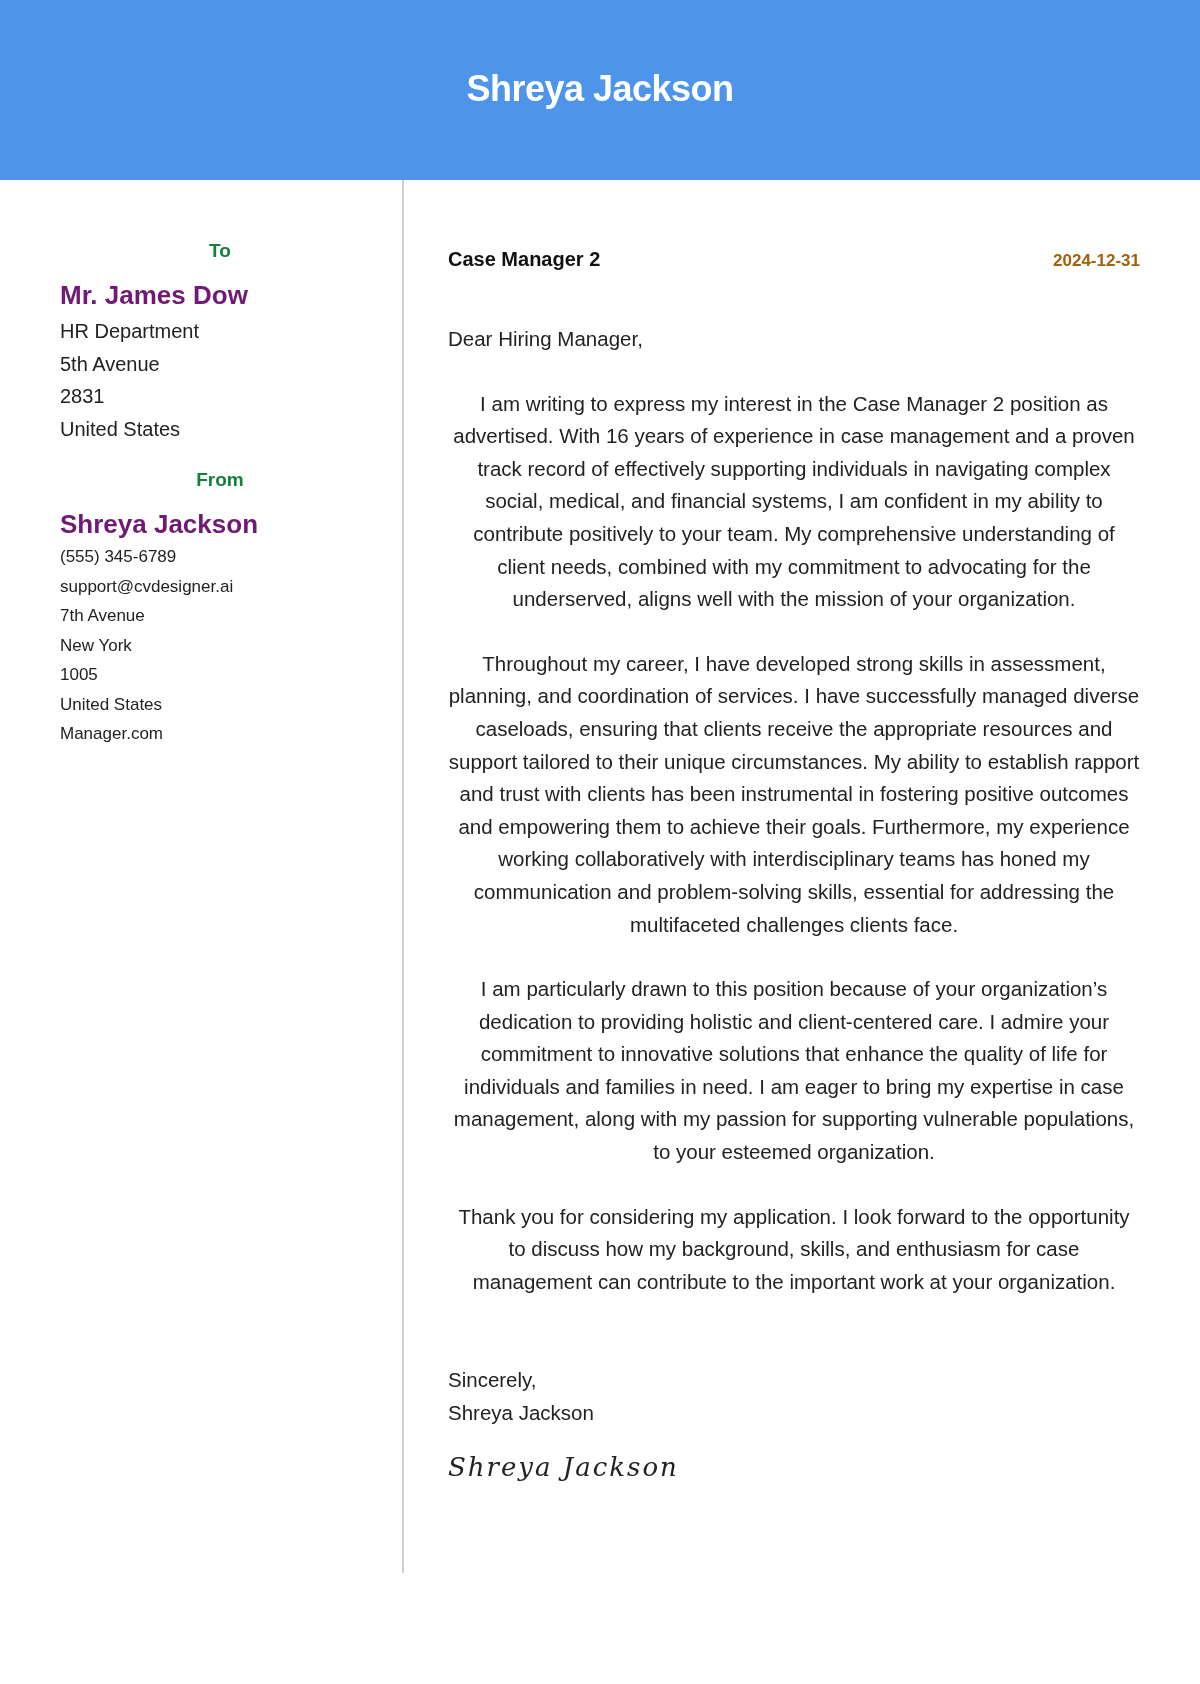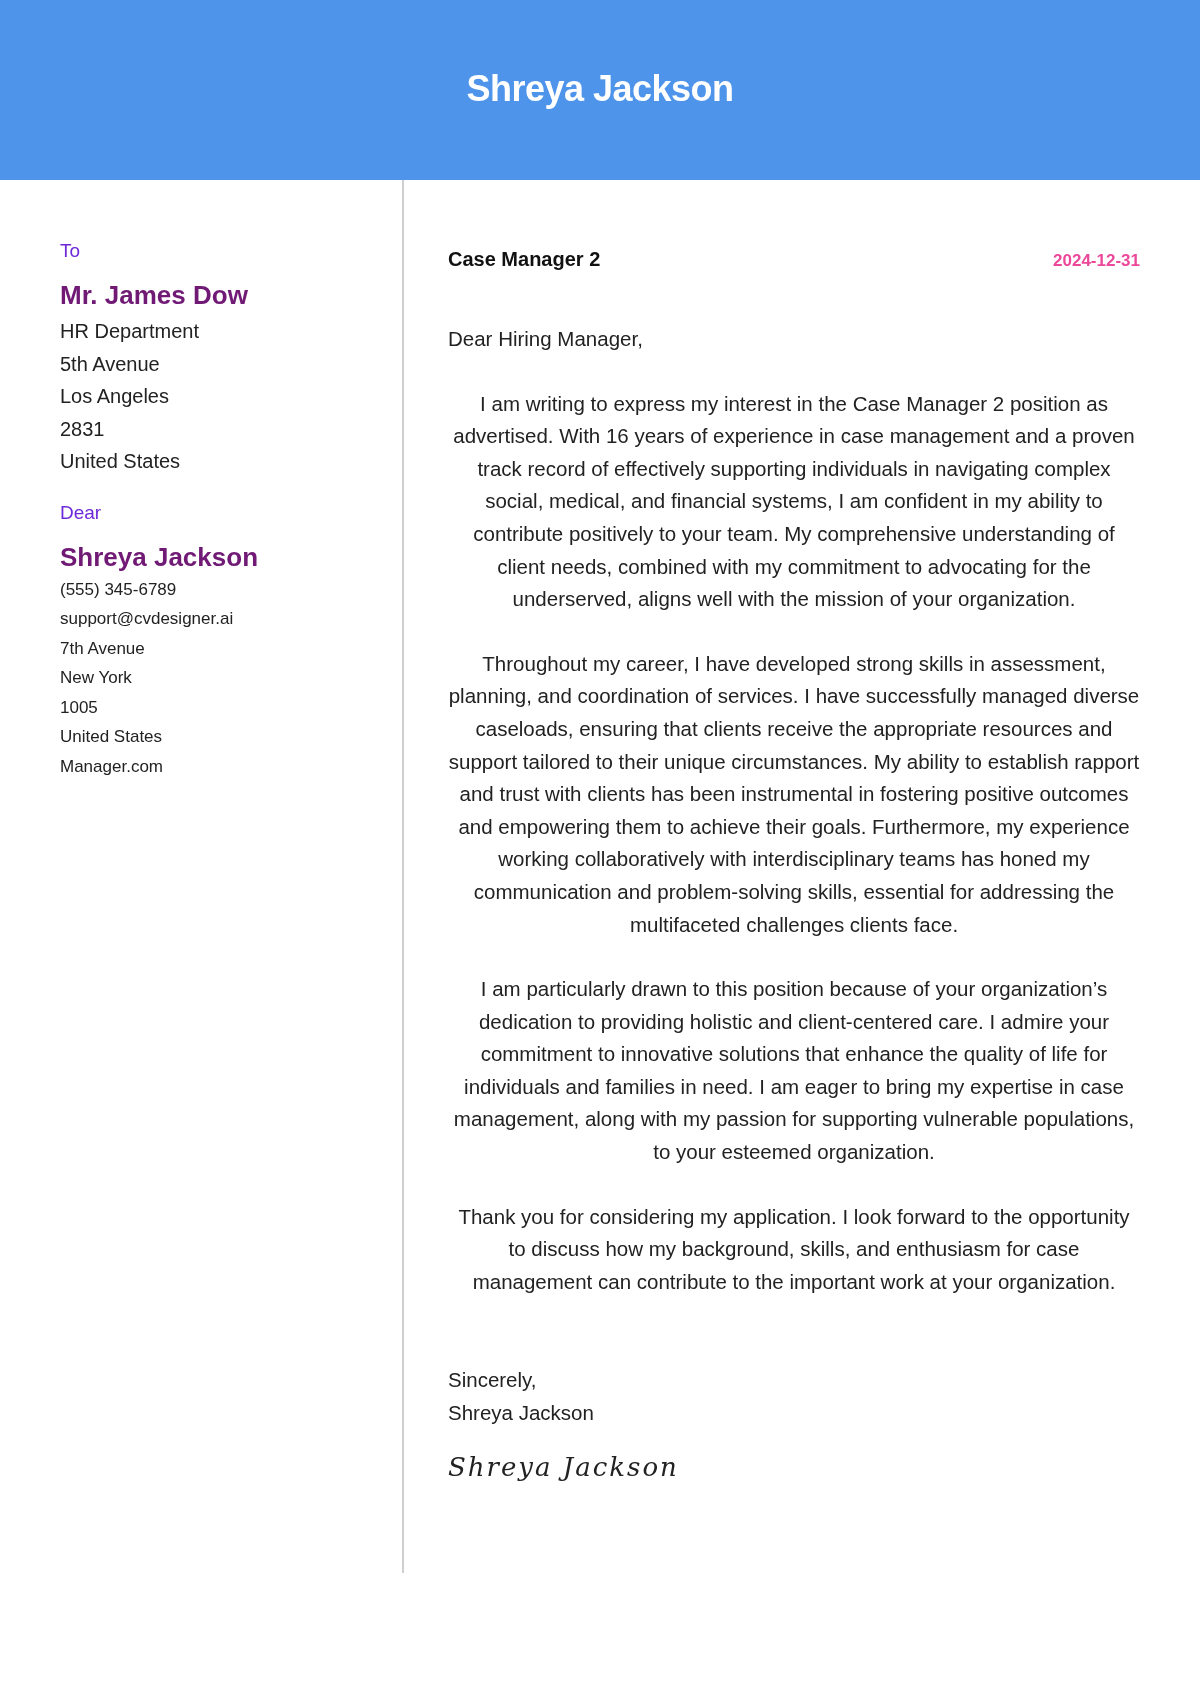--- a/index.html
+++ b/index.html
@@ -17,21 +17,21 @@
       margin-top: -2px;
     }
     .divider {
       position: absolute; left: 402px; top: 180px; width: 2px; height: 1393px;
       background: #cfcfcf;
     }
     .left {
       position: absolute; left: 60px; top: 240px; width: 320px;
     }
     .section-label {
-      font-size: 19px; font-weight: normal; color: #6d28d9; margin: 0 0 18px 0;
+      font-size: 19px; font-weight: bold; color: #15803d; margin: 0 0 18px 0; text-align: center;
     }
     .contact-name {
       font-size: 26px; font-weight: bold; color: #701a75; margin: 0 0 4px 0;
     }
     .to-line {
       font-size: 20px; color: #222; line-height: 32.5px;
     }
     .from-line {
       font-size: 17px; color: #222; line-height: 29.5px;
     }
@@ -39,21 +39,21 @@
     .from-block .contact-name { margin-bottom: 2px; }
 
     .right {
       position: absolute; left: 448px; top: 248px; width: 692px;
     }
     .title-row {
       display: flex; justify-content: space-between; align-items: baseline;
       margin-bottom: 52px;
     }
     .job-title { font-size: 20px; font-weight: bold; color: #111; }
-    .date { font-size: 17px; font-weight: bold; color: #ec4899; }
+    .date { font-size: 17px; font-weight: bold; color: #a16207; }
     .body-text {
       font-size: 20.5px; line-height: 32.6px; color: #222;
     }
     .salutation { margin: 0 0 32px 0; }
     .para { margin: 0 0 32px 0; text-align: center; }
     .closing { margin-top: 66px; font-size: 20.5px; line-height: 32.6px; }
     .signature {
       margin-top: 22px; font-family: "DejaVu Serif", serif; font-style: italic;
       font-size: 26px; color: #222; letter-spacing: 2px;
     }
@@ -66,27 +66,26 @@
 </div>
 
 <div class="divider"></div>
 
 <div class="left">
   <div class="to-block">
     <div class="section-label">To</div>
     <div class="contact-name">Mr. James Dow</div>
     <div class="to-line">HR Department</div>
     <div class="to-line">5th Avenue</div>
-    <div class="to-line">Los Angeles</div>
     <div class="to-line">2831</div>
     <div class="to-line">United States</div>
   </div>
 
   <div class="from-block">
-    <div class="section-label">Dear</div>
+    <div class="section-label">From</div>
     <div class="contact-name">Shreya Jackson</div>
     <div class="from-line">(555) 345-6789</div>
     <div class="from-line">support@cvdesigner.ai</div>
     <div class="from-line">7th Avenue</div>
     <div class="from-line">New York</div>
     <div class="from-line">1005</div>
     <div class="from-line">United States</div>
     <div class="from-line">Manager.com</div>
   </div>
 </div>

